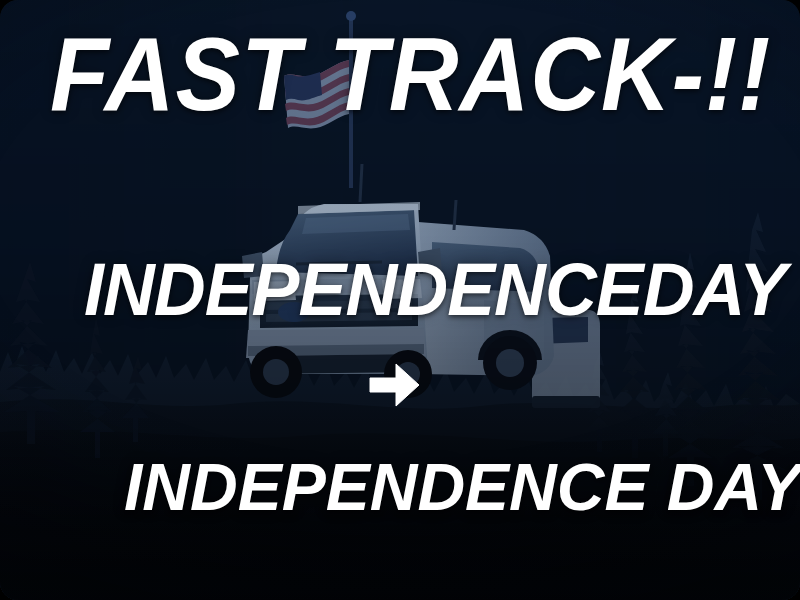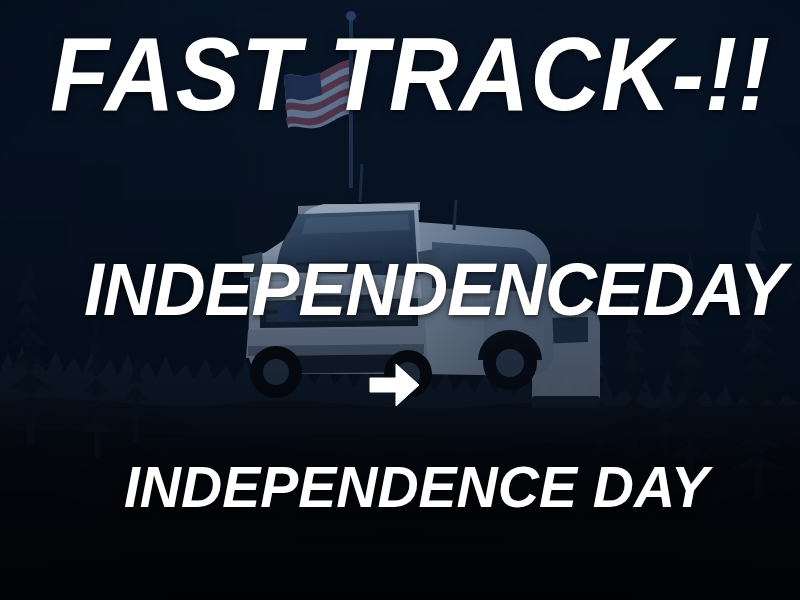--- a/index.html
+++ b/index.html
@@ -11,20 +11,21 @@
     font-family: "Liberation Sans", sans-serif;
   }
 
   #poster {
     position: relative;
     width: 800px;
     height: 600px;
     overflow: hidden;
     background: #0a1a2c;
     user-select: none;
+    border-radius: 18px;
   }
 
   
 
   .layer {
     position: absolute;
     inset: 0;
     pointer-events: none;
   }
 
@@ -116,21 +117,21 @@
     font-size: 74px;
     line-height: 74px;
     letter-spacing: -1px;
     transform: scaleX(0.97);
     transform-origin: left center;
   }
 
   #line-after {
     left: 124px;
     top: 459px;
-    font-size: 57px;
+    font-size: 66px;
     line-height: 57px;
     letter-spacing: 0px;
     transform: scaleX(1.0);
     transform-origin: left center;
   }
 
   #arrow-wrap {
     position: absolute;
     left: 366px;
     top: 360px;

